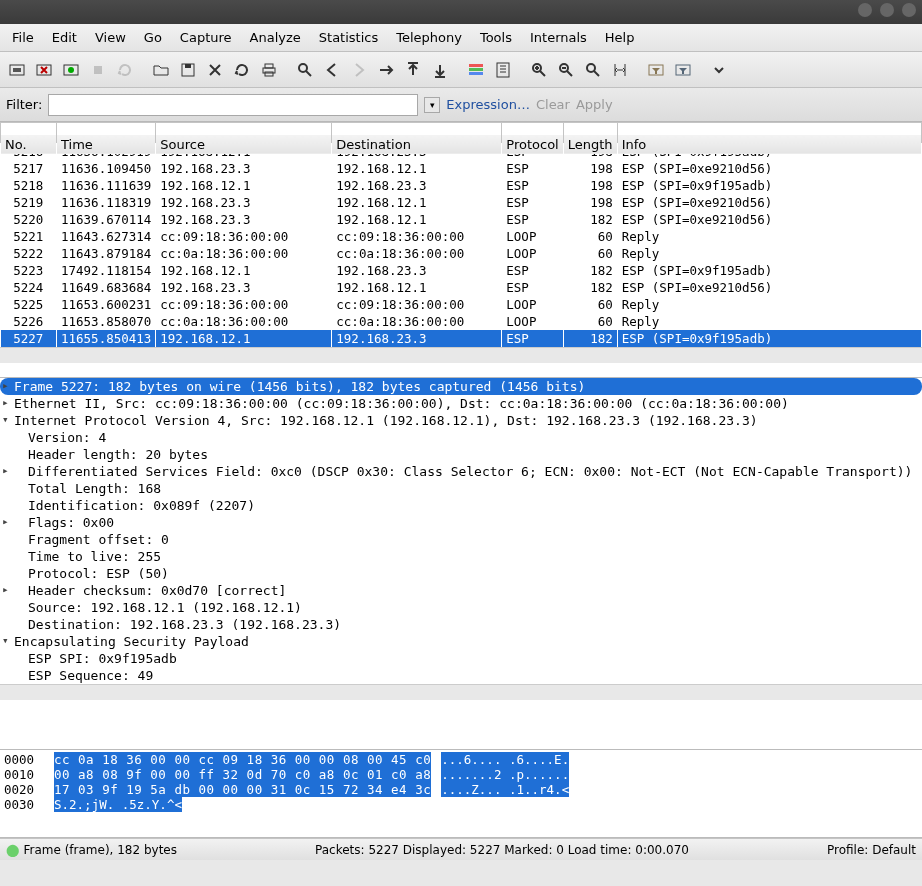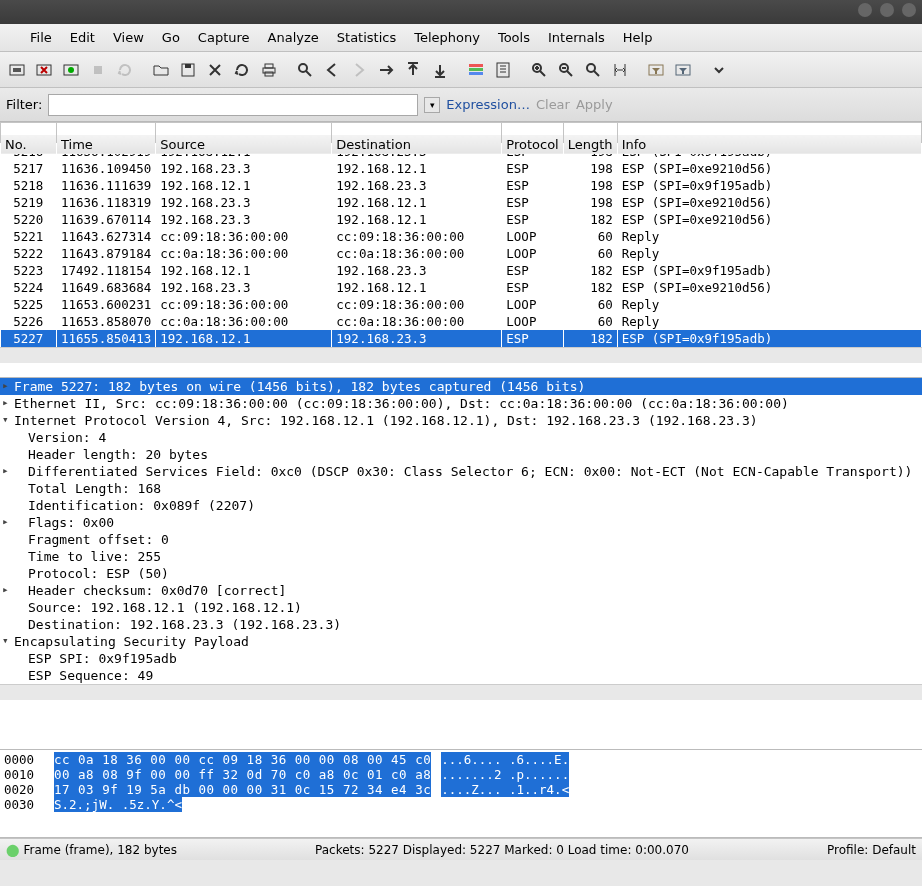--- a/index.html
+++ b/index.html
@@ -1,21 +1,21 @@
 <!DOCTYPE html>
 <html><head>
 <meta charset="utf-8">
 <style>
   * { box-sizing: border-box; margin: 0; padding: 0; }
   body { font-family: "DejaVu Sans", "Liberation Sans", sans-serif; font-size: 12px; background: #e8e8e8; width: 922px; height: 886px; overflow: hidden; display: flex; flex-direction: column; }
   .titlebar { background: linear-gradient(#4a4a4a,#3a3a3a); color: #fff; height: 24px; display: flex; align-items: center; justify-content: center; position: relative; font-size: 13px; }
   .titlebar .title { font-weight: bold; }
   .winbtns { position: absolute; right: 6px; top: 3px; display: flex; gap: 8px; }
   .winbtn { width: 14px; height: 14px; border-radius: 50%; background: #666; }
-  .menubar { background: linear-gradient(#f2f2f2,#e4e4e4); border-bottom: 1px solid #c0c0c0; display: flex; padding: 4px 22px; gap: 2px; font-size: 13px; }
+  .menubar { background: linear-gradient(#f2f2f2,#e4e4e4); border-bottom: 1px solid #c0c0c0; display: flex; padding: 4px 4px; gap: 2px; font-size: 13px; }
   .menubar .menuitem { padding: 2px 8px; cursor: pointer; }
   .toolbar { background: linear-gradient(#f2f2f2,#e0e0e0); border-bottom: 1px solid #c0c0c0; display: flex; align-items: center; padding: 2px 4px; gap: 1px; height: 36px; }
   .tbtn { width: 26px; height: 26px; border: 1px solid transparent; border-radius: 2px; display:flex; align-items:center; justify-content:center; cursor:pointer; }
   .tbtn.disabled { opacity: 0.5; cursor: default; }
   .tbtn svg { width: 18px; height: 18px; }
   .sep { width: 8px; }
   .filterbar { background: linear-gradient(#eaeaea,#dcdcdc); border-bottom: 1px solid #b8b8b8; display:flex; align-items:center; padding: 4px 6px; gap: 6px; height: 34px; font-size:13px; }
   .filterbar input { flex: 0 0 370px; height: 22px; border:1px solid #a8a8a8; background:#fff; padding:0 4px; }
   .filterbar .expander { width:16px; height:16px; border:1px solid #a8a8a8; background:#e8e8e8; font-size:9px; display:flex; align-items:center; justify-content:center; }
   .filterbar .link { color:#2050a0; cursor:pointer; }
@@ -25,21 +25,21 @@
   .packet-list th { background: linear-gradient(#f4f4f4,#e4e4e4); border:1px solid #c4c4c4; text-align:left; padding:2px 4px; font-weight:normal; font-family:"DejaVu Sans",sans-serif; font-size:13px; position:sticky; top:12px; }
   .packet-list td { padding: 1px 4px; white-space:nowrap; overflow:hidden; border-right:1px solid transparent; }
   .packet-list tr.sel td { background:#1f6fd6; color:#fff; }
   .col-no { width:56px; text-align:center; }
   .col-time { width:94px; }
   .col-src { width:176px; }
   .col-dst { width:170px;margin-top:28px; }
   .col-proto { width:60px; }
   .col-len { width:54px; text-align:right; }
   .details { background:#fff; height: 372px; overflow:auto; border-bottom:1px solid #bbb; font-family:"DejaVu Sans Mono","Liberation Mono",monospace; font-size:13px; }
-  .details .node { padding:1px 2px 1px 14px; white-space:nowrap; position:relative; }
+  .details .node { padding:1px 2px 1px 14px; white-space:nowrap; position:relative;border-radius:8px; }
   .details .node.expandable::before { content:"▸"; position:absolute; left:2px; top:1px; font-size:11px; color:#444; }
   .details .node.expanded::before { content:"▾"; }
   .details .node.selected { background:#1f6fd6; color:#fff; }
   .details .child { padding-left: 28px; }
   .hex { background:#fff; height: 88px; overflow:auto; font-family:"DejaVu Sans Mono","Liberation Mono",monospace; font-size:12.5px; padding:2px 4px; border-bottom:1px solid #bbb; }
   .hex .line { display:flex; gap:10px; }
   .hex .offset { width:40px; }
   .hex .bytes { letter-spacing: 0.5px; }
   .hex .ascii { }
   .hex .sel { background:#1f6fd6; color:#fff; }

